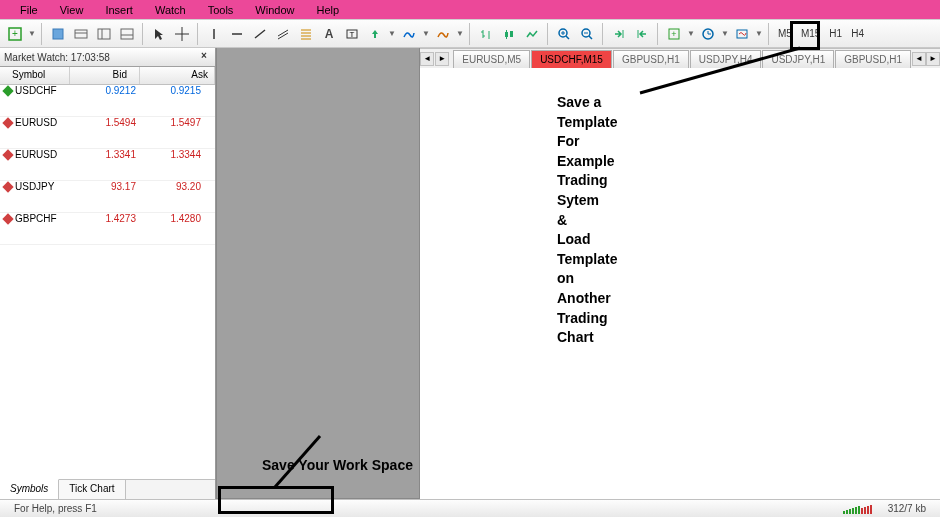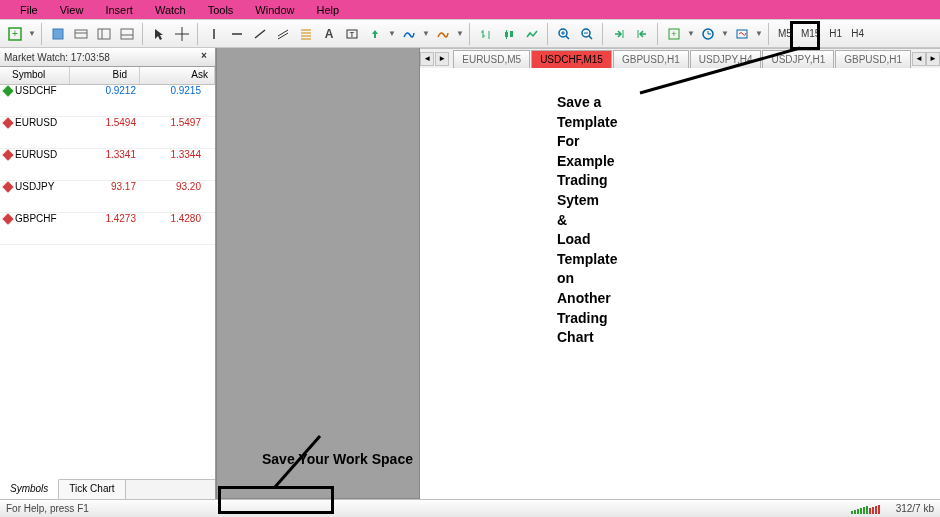--- a/index.html
+++ b/index.html
@@ -35,21 +35,21 @@
 .mtab.active { background: #fff; border-top: 1px solid #fff; margin-top: -1px; font-style: italic; }
 .chart-area { flex: 1; display: flex; flex-direction: row; position: relative; }
 .chart-body { flex: 1; background: #a0a0a0; position: relative; border: 1px solid #888; border-top: none; }
 .chart-tabs { height: 20px; display: flex; align-items: center; background: #f0f0f0; border-top: 1px solid #c0c0c0; font-size: 10px; position: relative; }
 .ctab { padding: 3px 8px; background: linear-gradient(#fff,#e6e6e6); border: 1px solid #b0b0b0; border-bottom: none; margin-right: 1px; cursor: pointer; color: #666; }
 .ctab.active { background: #ef4444; color: #000; }
 .scroll-arrows { display: flex; gap: 1px; margin-right: 4px; }
 .sarrow { width: 14px; height: 14px; background: #e8e8e8; border: 1px solid #c0c0c0; font-size: 8px; display: flex; align-items: center; justify-content: center; cursor: pointer; }
 .ws-tabs { height: 18px; display: flex; background: #f4f4f4; border-top: 1px solid #c0c0c0; font-size: 10px; }
 .wstab { padding: 2px 16px; border-right: 1px solid #c0c0c0; background: #fff; cursor: pointer; }
-.statusbar { height: 18px; background: linear-gradient(#fdfdfd,#e8e8e8); border-top: 1px solid #c0c0c0; display: flex; align-items: center; padding: 0 6px; font-size: 10px; color: #444; justify-content: space-between; position: absolute; bottom: 0; left: 0; right: 0; }
+.statusbar { height: 18px; background: linear-gradient(#fdfdfd,#e8e8e8); border-top: 1px solid #c0c0c0; display: flex; align-items: center; padding: 0 14px; font-size: 10px; color: #444; justify-content: space-between; position: absolute; bottom: 0; left: 0; right: 0; }
 .status-right { display: flex; align-items: center; gap: 16px; }
 .bars { display: flex; align-items: flex-end; gap: 1px; height: 10px; }
 .bars span { width: 2px; background: #2a9d2a; }
 .bars span:nth-child(n+7) { background: #cc3333; }
 .annotation { position: absolute; font-family: Arial; font-weight: bold; font-size: 14px; color: #000; line-height: 1.4; pointer-events: none; }
 .svg-overlay { position: absolute; top: 0; left: 0; pointer-events: none; z-index: 100; }
 .highlight-box { position: absolute; border: 3px solid #000; pointer-events: none; z-index: 99; }
 </style>
 </head>
 <body>
@@ -299,21 +299,21 @@
       </div>
     <div class="mwatch-tabs">
       <div class="mtab active">Symbols</div>
       <div class="mtab">Tick Chart</div>
     </div>
   </div>
 
   <div class="chart-area">
     <div class="chart-body">
       <div class="annotation" style="top:45px;left:340px;" id="annot1">Save a Template<br>For Example Trading Sytem<br>&amp;<br>Load Template on Another<br>Trading Chart</div>
-      <div class="annotation" style="bottom:28px;left:45px;">Save Your Work Space</div>
+      <div class="annotation" style="bottom:22px;left:45px;">Save Your Work Space</div>
     </div>
     <div class="chart-tabs">
       <div class="scroll-arrows">
         <div class="sarrow">◄</div>
         <div class="sarrow">►</div>
       </div>
       <div id="ctabs" style="display:flex">
           <div class="ctab">EURUSD,M5</div>
           <div class="ctab active">USDCHF,M15</div>
           <div class="ctab">GBPUSD,H1</div>

